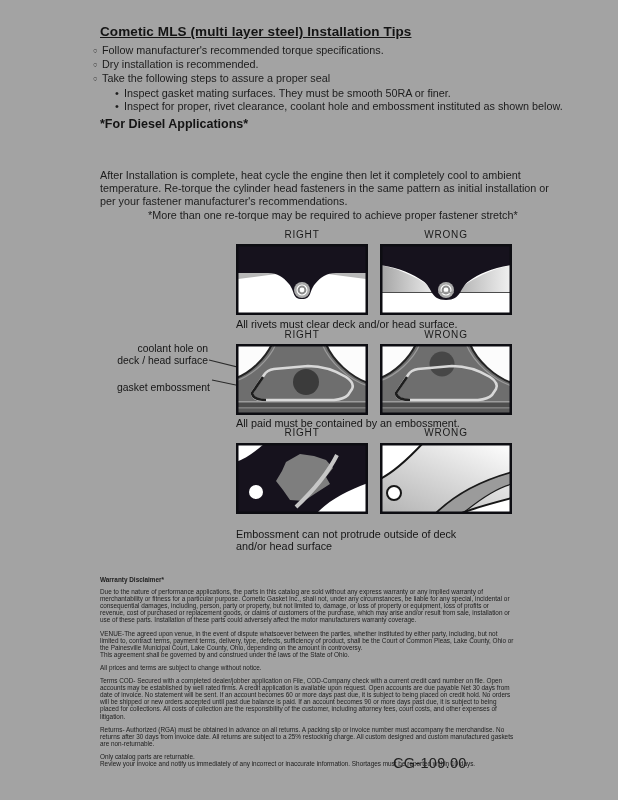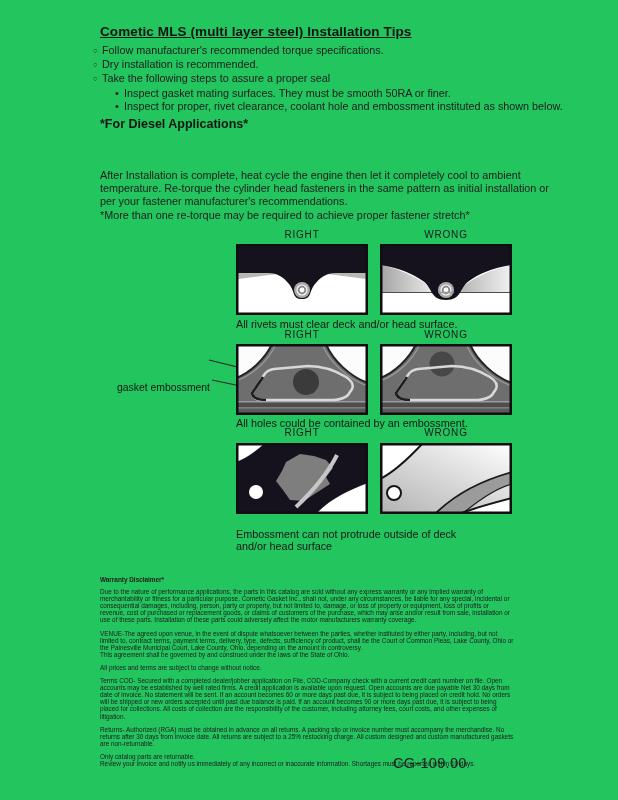--- a/index.html
+++ b/index.html
@@ -1,30 +1,30 @@
 <!DOCTYPE html>
 <html><head>
 <meta charset="utf-8">
 <style>
   html,body{margin:0;padding:0;background:#fff;}
-  .page{position:relative;width:618px;height:800px;background:#22c55e;overflow:hidden;
+  .page{position:relative;width:618px;height:800px;background:#a3a3a3;overflow:hidden;
         font-family:"Liberation Sans", sans-serif;color:#1c1c1c;}
   .abs{position:absolute;}
   .title{left:100px;top:24px;font-size:13.5px;font-weight:bold;text-decoration:underline;
          letter-spacing:.1px;color:#141414;}
   .intro{left:93px;top:44px;font-size:10.8px;line-height:13.2px;width:470px;}
   .b-row{display:flex;align-items:baseline;}
   .b-row .mk{width:9px;flex:0 0 9px;font-size:7.5px;position:relative;top:-1px;text-align:left;}
   .b-row.sub{margin-left:22px;}
   .b-row.sub .mk{font-size:11px;top:0;}
   .diesel-head{left:100px;top:117px;font-size:12.5px;font-weight:bold;color:#141414;}
   .para{left:100px;width:452px;font-size:10.8px;line-height:13.2px;}
   .p1{top:136px;}
   .p2{top:169px;}
-  .note{top:209px;}
+  .note{top:209px;margin-left:48px;}
   .fig-label{width:132px;text-align:center;font-size:10px;letter-spacing:.8px;color:#1a1a1a;}
   .panel{width:132px;height:71px;}
   .caption{left:236px;font-size:10.8px;line-height:12.2px;color:#161616;width:300px;}
   .side-label{font-size:10.4px;line-height:11.6px;text-align:right;color:#161616;}
   .coolant-label{left:96px;width:112px;top:343px;}
   .gasket-label{left:96px;width:114px;top:374px;margin-top:8px;}
   .disclaimer{left:100px;top:576px;width:414px;font-size:6.4px;line-height:7.1px;color:#202020;}
   .disclaimer .dh{font-weight:bold;margin:0 0 5px 0;}
   .disclaimer p{margin:0 0 6px 0;}
   .disclaimer p.tight{margin:0;}
@@ -108,20 +108,24 @@
       </g>
       <rect x="1.25" y="1.25" width="129.5" height="68.5" fill="none" stroke="#0d0d12" stroke-width="2.5"></rect>
     </svg>
   </div>
 
   <div class="abs caption" style="top:318px">All rivets must clear deck and/or head surface.</div>
 
   <div class="abs fig-label" style="left:236px;top:329px">RIGHT</div>
   <div class="abs fig-label" style="left:380px;top:329px">WRONG</div>
 
+  <div class="abs side-label coolant-label">
+    <div>coolant hole on</div>
+    <div>deck / head surface</div>
+  </div>
   <div class="abs side-label gasket-label">gasket embossment</div>
 
   <svg class="abs" style="left:96px;top:335px" width="440" height="90" viewBox="0 0 440 90">
     <line x1="113" y1="25" x2="198" y2="46" stroke="#2a2a2a" stroke-width="1.1"></line>
     <line x1="116" y1="45" x2="168" y2="56" stroke="#2a2a2a" stroke-width="1.1"></line>
   </svg>
 
   <div class="abs panel" style="left:236px;top:344px">
     <svg viewBox="0 0 132 71" width="132" height="71">
       <rect width="132" height="71" fill="#6e6e6e"></rect>
@@ -151,21 +155,21 @@
       <path d="M16 49 L28 31 Q31 26 38 25 L72 22 Q92 22 110 33 Q119 39 116 45 L112 51 Q108 55 98 56 L27 56 Q17 56 16 49 Z" fill="none" stroke-width="2.6" stroke-linejoin="round" stroke="#d8d8d8"></path>
       <path d="M30 56 Q17 56 16 49 L27 33" fill="none" stroke="#1e1e1e" stroke-width="2.6"></path>
       <rect x="0" y="57.5" width="132" height="1" fill="#c9c9c9"></rect>
       <rect x="0" y="58.5" width="132" height="5" fill="#4e4e4e"></rect>
       <rect x="0" y="63.5" width="132" height="1" fill="#9c9c9c"></rect>
       <rect x="0" y="64.5" width="132" height="6.5" fill="#5a5a5a"></rect>
       <rect x="1.25" y="1.25" width="129.5" height="68.5" fill="none" stroke="#0d0d12" stroke-width="2.5"></rect>
     </svg>
   </div>
 
-  <div class="abs caption" style="top:417px">All holes could be contained by an embossment.</div>
+  <div class="abs caption" style="top:417px">All paid must be contained by an embossment.</div>
 
   <div class="abs fig-label" style="left:236px;top:427px">RIGHT</div>
   <div class="abs fig-label" style="left:380px;top:427px">WRONG</div>
 
   <div class="abs panel" style="left:236px;top:443px">
     <svg viewBox="0 0 132 71" width="132" height="71">
       <rect width="132" height="71" fill="#ffffff"></rect>
       <path d="M0 0 H132 V40 C110 48 92 58 80 71 H0 Z" fill="#16121d"></path>
       <path d="M0 0 H29 C19 9 9 16 0 19 Z" fill="#ffffff"></path>
       <path d="M50 19 L64 11 L78 13 L90 17 L97 25 L90 34 L94 41 L80 50 L68 58 L54 57 L47 47 L40 38 L46 28 Z" fill="#7e7e7e"></path>

